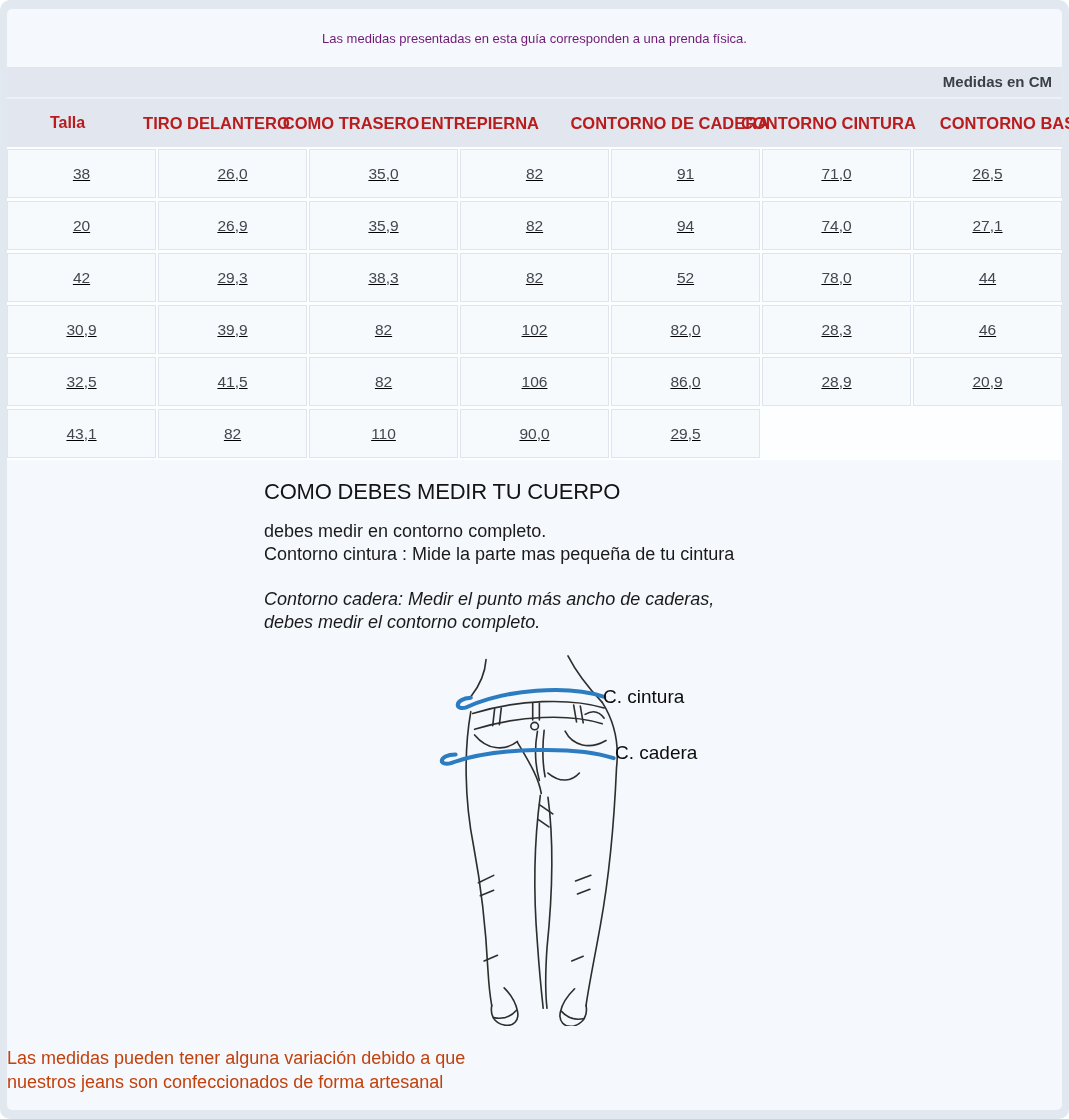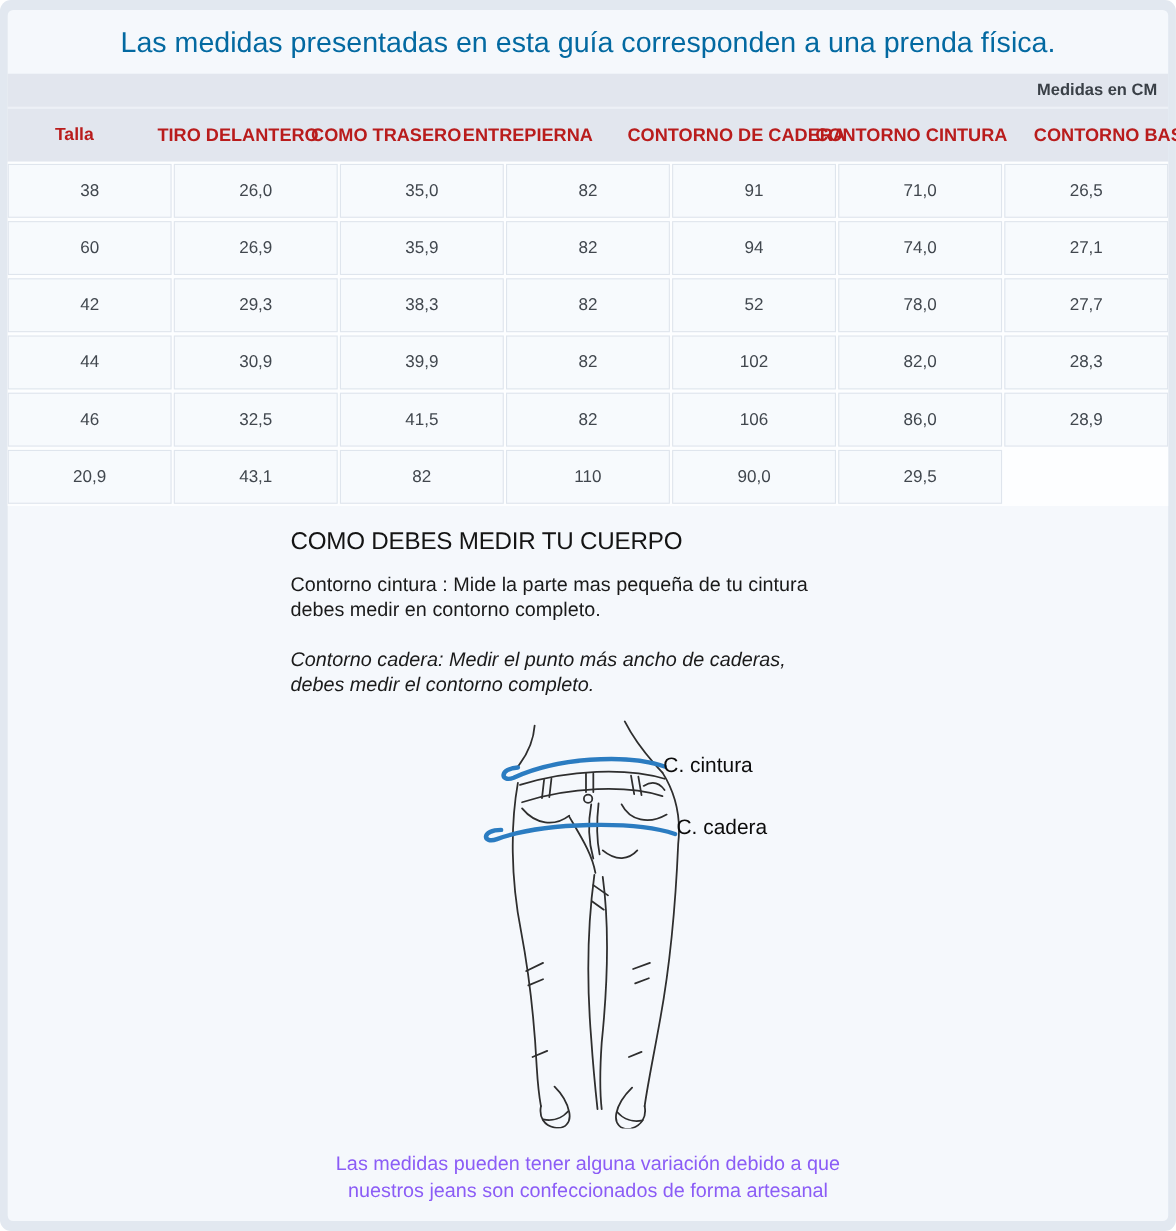--- a/index.html
+++ b/index.html
@@ -17,21 +17,21 @@
   .card{
     position:absolute;left:7px;top:9px;width:1055px;height:1101px;
     background:#f5f8fc;
     border-radius:5px;
   }
   
   .banner{
     position:absolute;left:0;top:0;width:100%;height:58px;
     display:flex;align-items:center;justify-content:center;
   }
-  .banner span{font-size:26px;color:#0369a1;}
+  .banner span{font-size:13px;color:#701a75;}
   
   .band{
     position:absolute;left:0;top:58px;width:100%;height:80px;
     background:#e2e6ee;
   }
   .units{
     height:30px;line-height:30px;text-align:right;padding-right:10px;
     font-size:15px;font-weight:bold;color:#3a4047;
     border-bottom:2px solid #edf0f6;
   }
@@ -51,20 +51,21 @@
   .hdr-cell.c4 span{transform:translateX(38px);}
   .hdr-cell.c5 span{transform:translateX(10px);}
   .hdr-cell.c6 span{transform:translateX(34px);}
   
   .tbl{
     position:absolute;left:0;top:138px;width:100%;
     display:grid;grid-template-columns:repeat(7,1fr);
     grid-auto-rows:49px;gap:3px 2px;
     background:#fdfeff;padding:2px 0;
     box-sizing:border-box;
+    text-decoration:underline;
   }
   .cell{
     background:#f7fafd;border:1px solid #dfe5ed;
     display:flex;align-items:center;justify-content:center;
     font-size:15.5px;color:#41474e;
   }
   
   .guide-heading{
     position:absolute;left:257px;top:470px;
     font-size:22px;color:#141414;letter-spacing:-0.2px;
@@ -81,21 +82,21 @@
   }
   .illustration svg{position:absolute;left:0;top:0;}
   .lbl{
     position:absolute;font-size:19px;color:#0c0c0c;white-space:nowrap;
   }
   .lbl-cintura{left:176px;top:32px;}
   .lbl-cadera{left:188px;top:88px;}
   
   .footer{
     position:absolute;left:0;top:1037px;width:100%;
-    text-align:center;font-size:18px;line-height:24px;color:#8b5cf6;
+    text-align:left;font-size:18px;line-height:24px;color:#c2410c;
   }
 </style>
 </head>
 <body>
 
 <div class="frame">
   <div class="card">
 
     <div class="banner">
       <span>Las medidas presentadas en esta guía corresponden a una prenda física.</span>
@@ -129,34 +130,33 @@
     </div>
 
     <div class="tbl">
       <div class="cell">38</div>
       <div class="cell">26,0</div>
       <div class="cell">35,0</div>
       <div class="cell">82</div>
       <div class="cell">91</div>
       <div class="cell">71,0</div>
       <div class="cell">26,5</div>
-      <div class="cell">60</div>
+      <div class="cell">20</div>
       <div class="cell">26,9</div>
       <div class="cell">35,9</div>
       <div class="cell">82</div>
       <div class="cell">94</div>
       <div class="cell">74,0</div>
       <div class="cell">27,1</div>
       <div class="cell">42</div>
       <div class="cell">29,3</div>
       <div class="cell">38,3</div>
       <div class="cell">82</div>
       <div class="cell">52</div>
       <div class="cell">78,0</div>
-      <div class="cell">27,7</div>
       <div class="cell">44</div>
       <div class="cell">30,9</div>
       <div class="cell">39,9</div>
       <div class="cell">82</div>
       <div class="cell">102</div>
       <div class="cell">82,0</div>
       <div class="cell">28,3</div>
       <div class="cell">46</div>
       <div class="cell">32,5</div>
       <div class="cell">41,5</div>
@@ -168,22 +168,22 @@
       <div class="cell">43,1</div>
       <div class="cell">82</div>
       <div class="cell">110</div>
       <div class="cell">90,0</div>
       <div class="cell">29,5</div>
     </div>
 
     <div class="guide-heading">COMO DEBES MEDIR TU CUERPO</div>
 
     <div class="para p1">
+      <div>debes medir en contorno completo.</div>
       <div>Contorno cintura : Mide la parte mas pequeña de tu cintura</div>
-      <div>debes medir en contorno completo.</div>
     </div>
 
     <div class="para p2">
       <div>Contorno cadera: Medir el punto más ancho de caderas,</div>
       <div>debes medir el contorno completo.</div>
     </div>
 
     <div class="illustration">
       <svg width="200" height="372" viewBox="0 0 210 400" preserveAspectRatio="none">
         <g fill="none" stroke="#2e2e2e" stroke-width="1.7" stroke-linecap="round">

